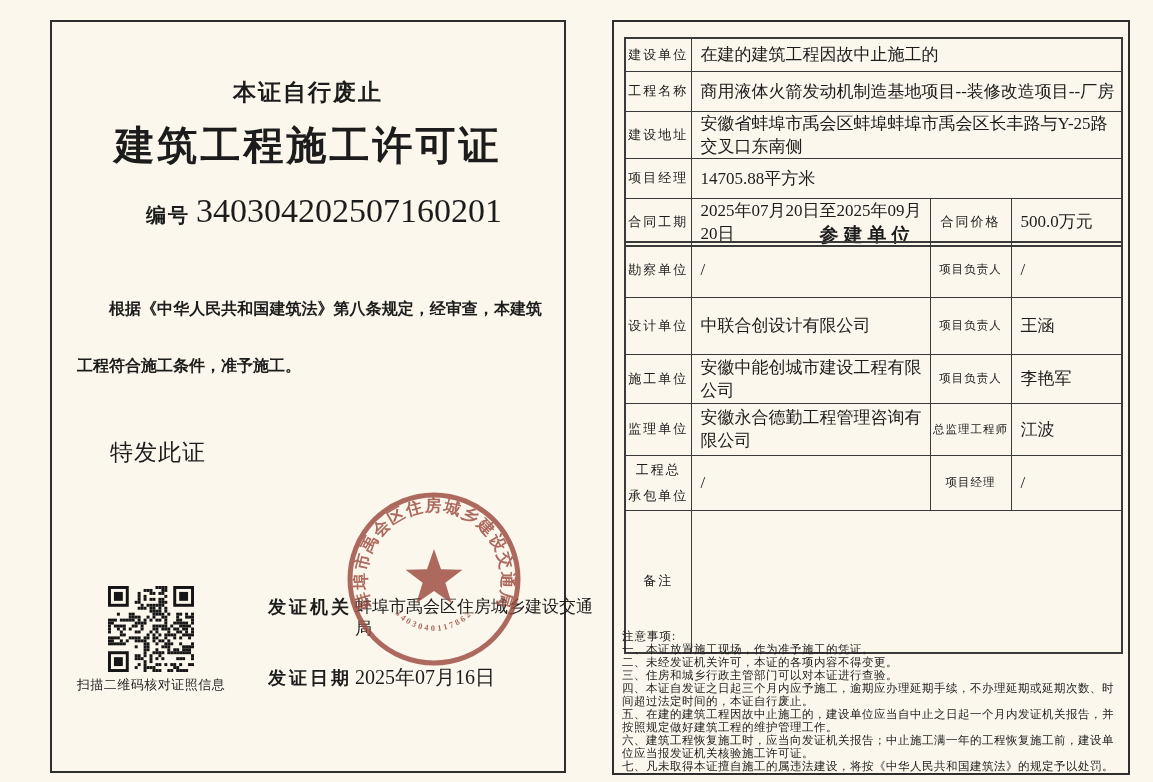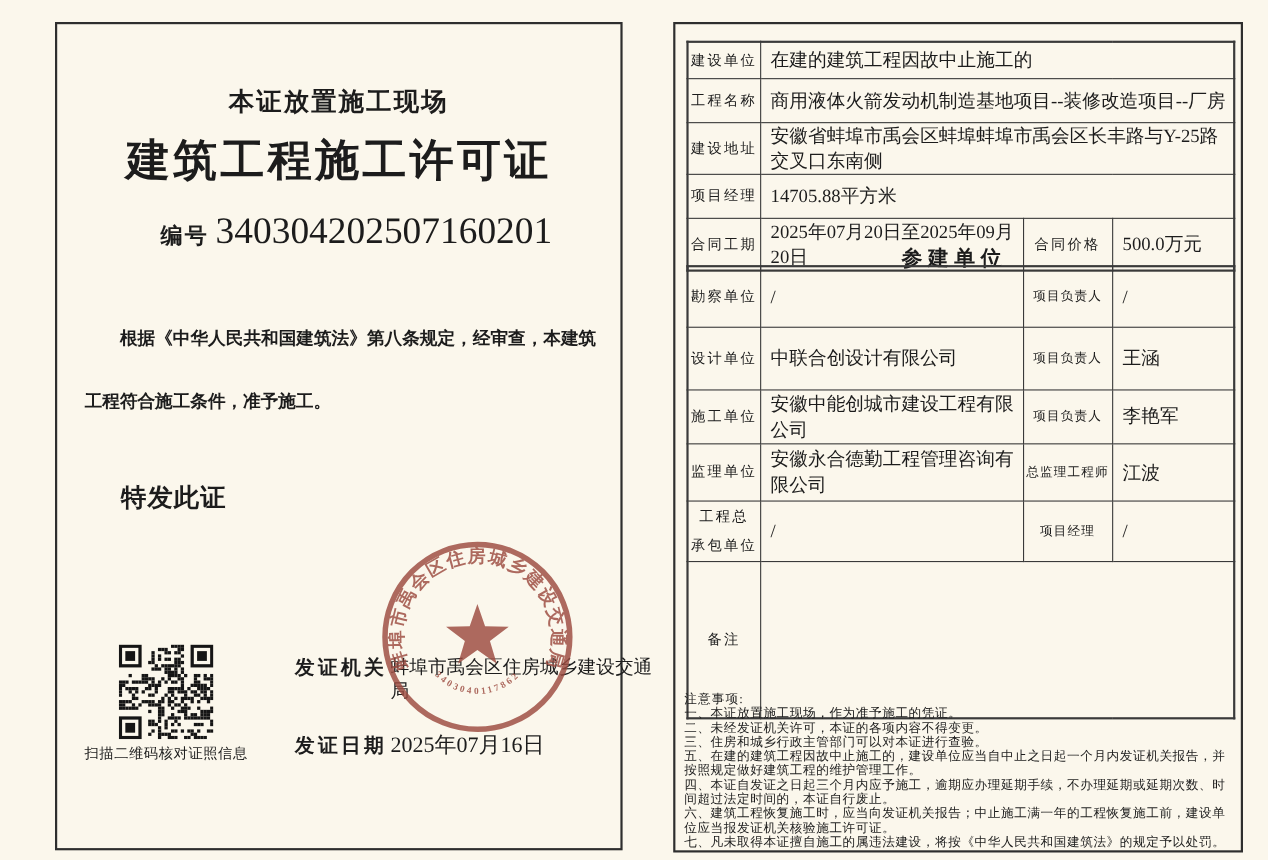--- a/index.html
+++ b/index.html
@@ -22,21 +22,21 @@
   .country{position:absolute;top:55px;left:0;width:100%;text-align:center;
     font-size:23px;font-weight:bold;letter-spacing:2px;}
   .cert-title{position:absolute;top:96px;left:0;width:100%;text-align:center;
     font-size:40px;font-weight:bold;letter-spacing:3px;}
   .number-line{position:absolute;top:170px;left:0;width:100%;text-align:right;
     padding-right:62px;white-space:nowrap;}
   .num-label{font-size:20px;font-weight:bold;letter-spacing:2px;margin-right:6px;}
   .num-value{font-size:34px;font-weight:normal;}
   .body-text{position:absolute;top:258px;left:0;width:100%;padding:0 22px 0 25px;
     font-size:16px;font-weight:bold;line-height:57px;text-indent:2em;text-align:justify;}
-  .issue-statement{position:absolute;top:415px;left:58px;font-size:23px;font-weight:bold;letter-spacing:1px;}
+  .issue-statement{position:absolute;top:415px;left:58px;font-size:23px;font-weight:normal;letter-spacing:1px;}
   .qr-block{position:absolute;top:564px;left:18px;width:162px;text-align:center;}
   .qr{display:block;margin:0 auto;}
   .qr-caption{margin-top:4px;font-size:13px;letter-spacing:.5px;}
   .issuer-row{position:absolute;top:574px;left:216px;display:flex;align-items:flex-start;}
   .field-label{font-size:18px;font-weight:bold;letter-spacing:3px;line-height:22px;white-space:nowrap;}
   .issuer-value{width:240px;margin-left:3px;font-size:17px;line-height:22px;}
   .date-row{position:absolute;top:642px;left:216px;white-space:nowrap;}
   .date-value{font-size:20px;margin-left:3px;}
   .seal{position:absolute;top:469px;left:294px;color:var(--seal);opacity:.82;z-index:5;}
   .seal-text{font-size:16.5px;font-weight:bold;letter-spacing:1.5px;fill:currentColor;}
@@ -58,21 +58,21 @@
   .notes-title{letter-spacing:1px;}
   .note{letter-spacing:.5px;}
   [data-name]{-webkit-user-select:none;}
 </style>
 </head>
 <body>
 
 <div data-name="certificate-scan">
 
   <div class="page left-page" data-name="permit-cover-page">
-    <div class="country" data-name="country-title">本证放置施工现场</div>
+    <div class="country" data-name="country-title">本证自行废止</div>
     <div class="cert-title" data-name="certificate-title">建筑工程施工许可证</div>
 
     <div class="number-line" data-name="certificate-number-line">
       <span class="num-label" data-name="number-label">编号</span><span class="num-value" data-name="number-value">340304202507160201</span>
     </div>
 
     <div class="body-text" data-name="legal-statement">根据《中华人民共和国建筑法》第八条规定，经审查，本建筑工程符合施工条件，准予施工。</div>
     <div class="issue-statement" data-name="issue-statement">特发此证</div>
 
     <div class="qr-block" data-name="qr-block">
@@ -474,19 +474,19 @@
         <td class="val" colspan="3" data-name="remark-value-cell"></td>
       </tr>
     </tbody>
       </table>
 
     <div class="notes" data-name="notes-section">
       <div class="notes-title" data-name="notes-title">注意事项:</div>
       <div class="note" data-name="note-item">一、本证放置施工现场，作为准予施工的凭证。</div>
       <div class="note" data-name="note-item">二、未经发证机关许可，本证的各项内容不得变更。</div>
       <div class="note" data-name="note-item">三、住房和城乡行政主管部门可以对本证进行查验。</div>
+      <div class="note" data-name="note-item">四、本证自发证之日起三个月内应予施工，逾期应办理延期手续，不办理延期或延期次数、时间超过法定时间的，本证自行废止。</div>
       <div class="note" data-name="note-item">五、在建的建筑工程因故中止施工的，建设单位应当自中止之日起一个月内发证机关报告，并按照规定做好建筑工程的维护管理工作。</div>
-      <div class="note" data-name="note-item">四、本证自发证之日起三个月内应予施工，逾期应办理延期手续，不办理延期或延期次数、时间超过法定时间的，本证自行废止。</div>
       <div class="note" data-name="note-item">六、建筑工程恢复施工时，应当向发证机关报告；中止施工满一年的工程恢复施工前，建设单位应当报发证机关核验施工许可证。</div>
       <div class="note" data-name="note-item">七、凡未取得本证擅自施工的属违法建设，将按《中华人民共和国建筑法》的规定予以处罚。</div>
     </div>
   </div>
 </div>
 
 </body></html>

